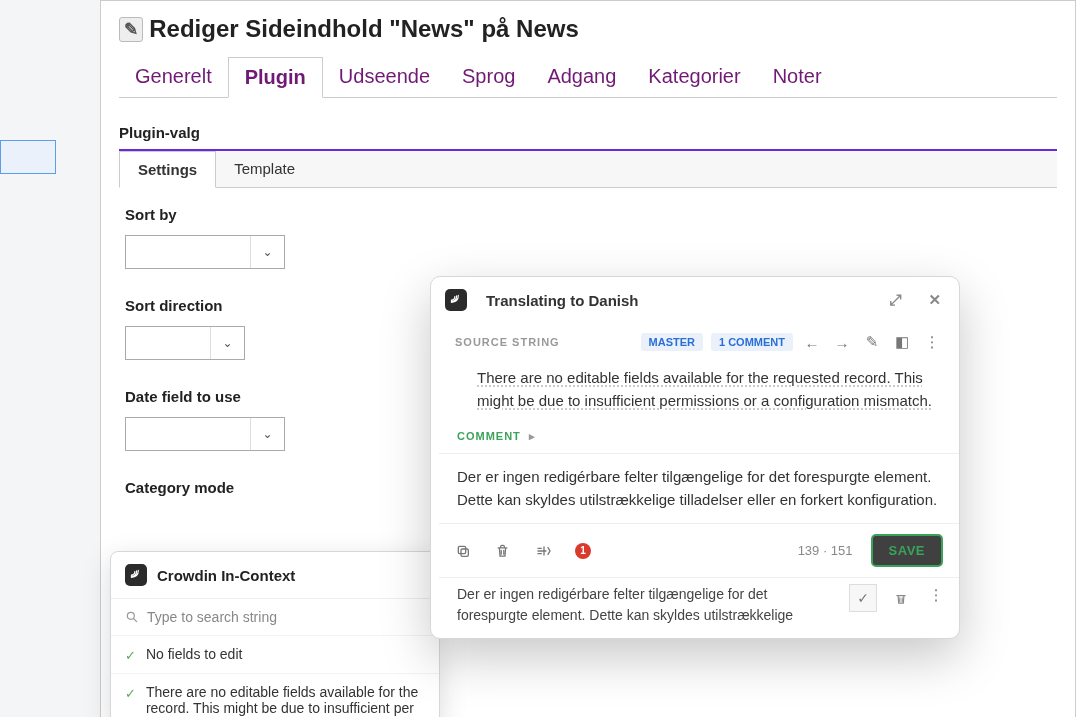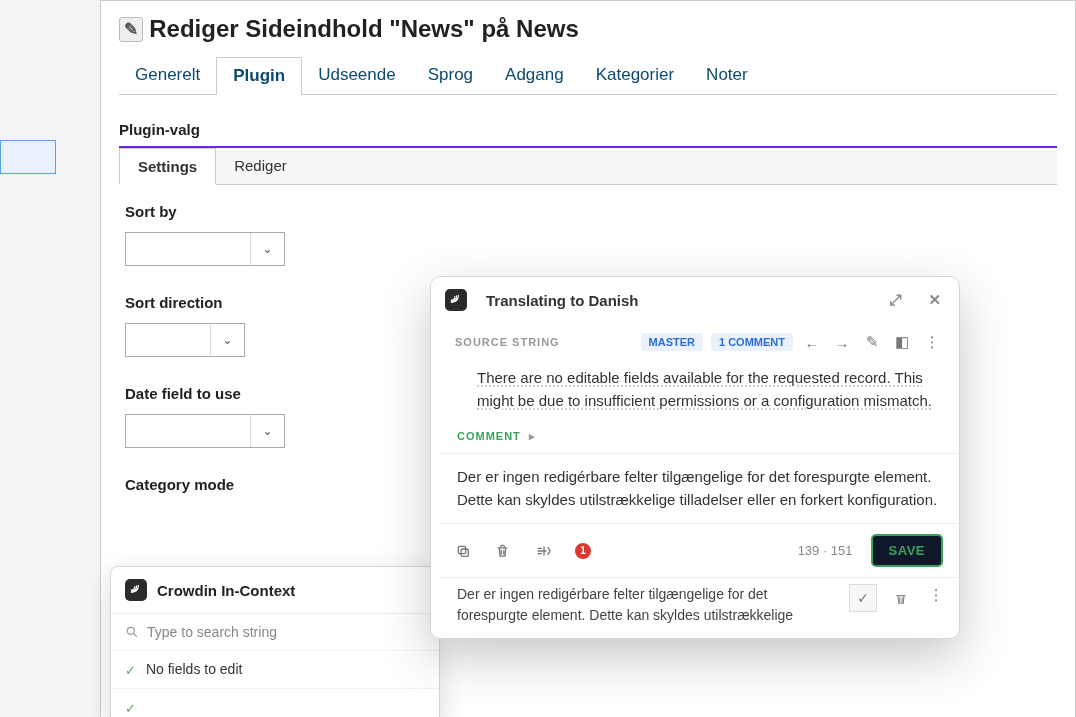--- a/index.html
+++ b/index.html
@@ -39,22 +39,22 @@
     border-radius: 3px;
   }
   .tab-row {
     display: flex;
     gap: 0;
     border-bottom: 1px solid #ccc;
     margin-bottom: 18px;
   }
   .tab {
     padding: 8px 16px;
-    font-size: 17px;
-    color: #0c4a6e;
+    font-size: 20px;
+    color: #701a75;
     cursor: pointer;
   }
   .tab.active {
     border: 1px solid #ccc;
     border-bottom: 1px solid #fff;
     margin-bottom: -1px;
     background: #fff;
     font-weight: 600;
   }
   .section-header {
@@ -261,21 +261,21 @@
   }
   .counter { color: #888; font-size: 13px; }
   .save-btn {
     border: 2px solid #3aa35a;
     color: #3aa35a;
     font-weight: 700;
     font-size: 13px;
     letter-spacing: 0.5px;
     padding: 7px 16px;
     border-radius: 5px;
-    background: #0f172a;
+    background: #404040;
     cursor: pointer;
   }
   .da-row {
     padding: 12px 18px 6px 18px;
     color: #3aa35a;
     font-size: 11px;
     font-weight: 700;
     letter-spacing: 1px;
   }
   .da-item {
@@ -325,21 +325,21 @@
     <div class="tab">Sprog</div>
     <div class="tab">Adgang</div>
     <div class="tab">Kategorier</div>
     <div class="tab">Noter</div>
   </div>
 
   <div class="section-header">Plugin-valg</div>
 
   <div class="subtab-row">
     <div class="subtab active">Settings</div>
-    <div class="subtab">Rediger</div>
+    <div class="subtab">Template</div>
   </div>
 
   <div class="field-group">
     <div class="field-label">Sort by</div>
     <div class="select-box">
       <span class="chev">⌄</span>
     </div>
   </div>
 
   <div class="field-group">
@@ -378,20 +378,21 @@
         </svg>
     </span>
     <span>Type to search string</span>
   </div>
   <div class="ic-item">
     <span class="check">✓</span>
     <span>No fields to edit</span>
   </div>
   <div class="ic-item">
     <span class="check">✓</span>
+    <span>There are no editable fields available for the record. This might be due to insufficient per</span>
   </div>
 </div>
 
 <div class="modal">
   <div class="modal-head">
     <span class="crowdin-logo">
       <svg width="14" height="14" viewBox="0 0 24 24" fill="none">
           <path d="M4 12c4 0 6-3 6-6M4 14c6 0 9-4 9-9M4 16c8 0 12-5 12-12" stroke="#fff" stroke-width="2" stroke-linecap="round"></path>
         </svg>
     </span>

